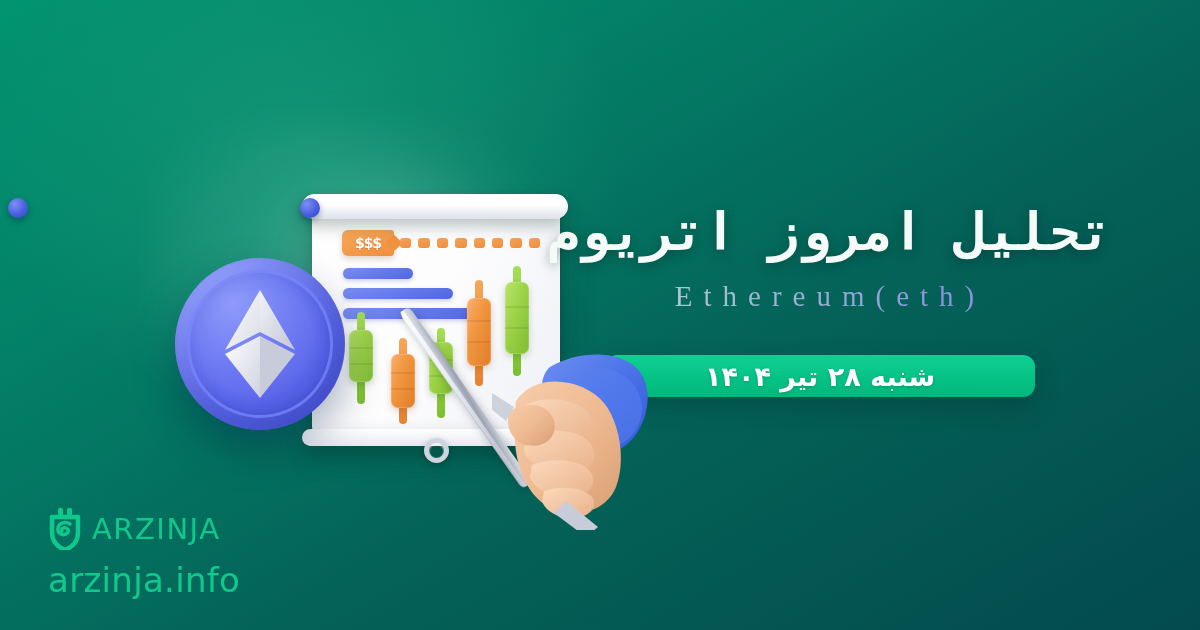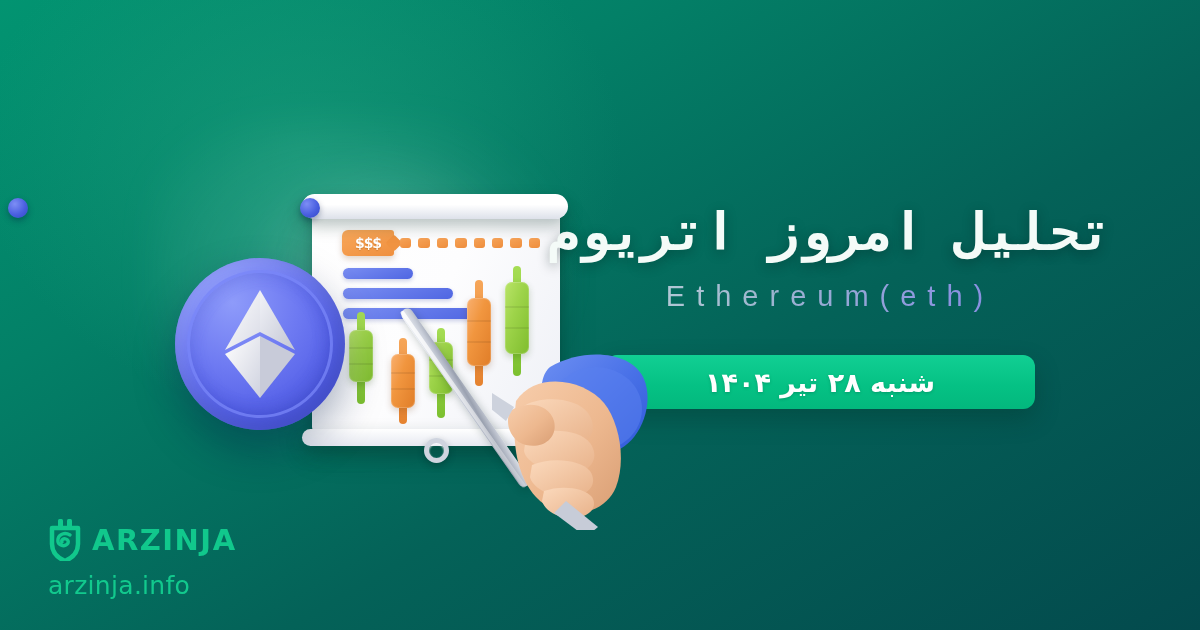--- a/index.html
+++ b/index.html
@@ -187,57 +187,57 @@
   .textblock{ position:absolute; right:60px; top:205px; width:620px; text-align:center; }
   .title{
     font-family:Liberation Mono, monospace;
     font-size:52px; font-weight:bold; color:#f4fbf8;
     letter-spacing:0px; line-height:1.22;
     text-shadow:0 3px 12px rgba(0,30,25,0.35);
     direction:rtl;
   }
   .subtitle{
     margin-top:12px;
-    font-family:Liberation Sans, sans-serif;
+    font-family:Liberation Serif, serif;
     font-size:29px; font-weight:normal;
     letter-spacing:11px;
     direction:ltr;
     background:linear-gradient(90deg,#cfe2de 0%,#9fb7cf 38%,#8b93e0 70%,#7f86e2 100%);
     -webkit-background-clip:text; background-clip:text;
     -webkit-text-fill-color:transparent; color:transparent;
   }
 
   .badge{
     position:absolute; left:605px; top:355px;
-    width:430px; height:54px;
+    width:430px; height:42px;
     background:linear-gradient(180deg,#11cf93 0%,#05c184 58%,#03b87d 100%);
     border-radius:12px;
     box-shadow:0 10px 24px rgba(0,40,30,0.28);
     display:flex; align-items:center; justify-content:center;
     z-index:6;
   }
   .badge span{
     font-family:"DejaVu Sans","Liberation Sans",sans-serif;
     font-size:27px; font-weight:bold; color:#ffffff;
     direction:rtl; letter-spacing:0.5px;
     text-shadow:0 1px 3px rgba(0,60,40,0.25);
   }
 
   
   .brand{ position:absolute; left:48px; bottom:30px; }
   .brand-row{ display:flex; align-items:center; gap:10px; direction:ltr; }
   .brand-name{
     font-family:"DejaVu Sans","Liberation Sans",sans-serif;
-    font-size:29px; font-weight:bold; color:#11c88c;
+    font-size:29px; font-weight:normal; color:#11c88c;
     letter-spacing:1.5px;
   }
   .brand-url{
     margin-top:10px;
     font-family:"DejaVu Sans","Liberation Sans",sans-serif;
-    font-size:25px; color:#12c98d; letter-spacing:0.3px; direction:ltr;
+    font-size:34px; color:#12c98d; letter-spacing:0.3px; direction:ltr;
   }
 </style>
 </head>
 <body>
 
 <div class="stage">
 
   <div class="flare"></div>
   <div class="flare2"></div>
 

